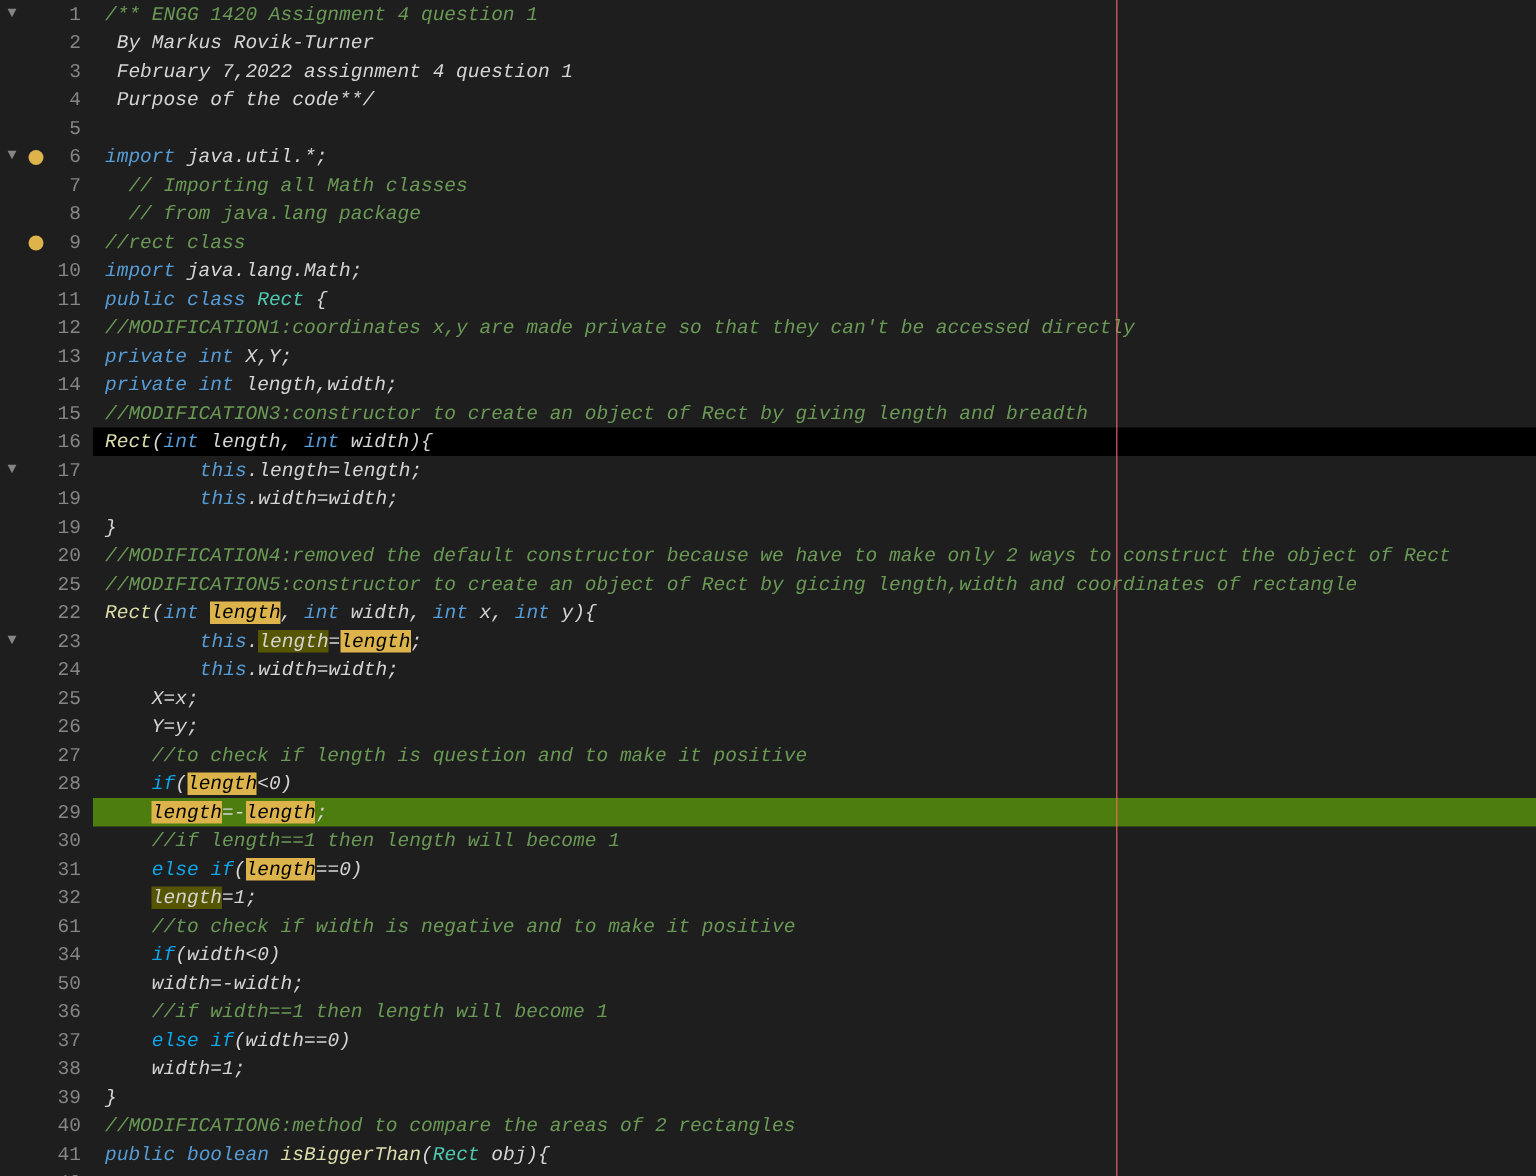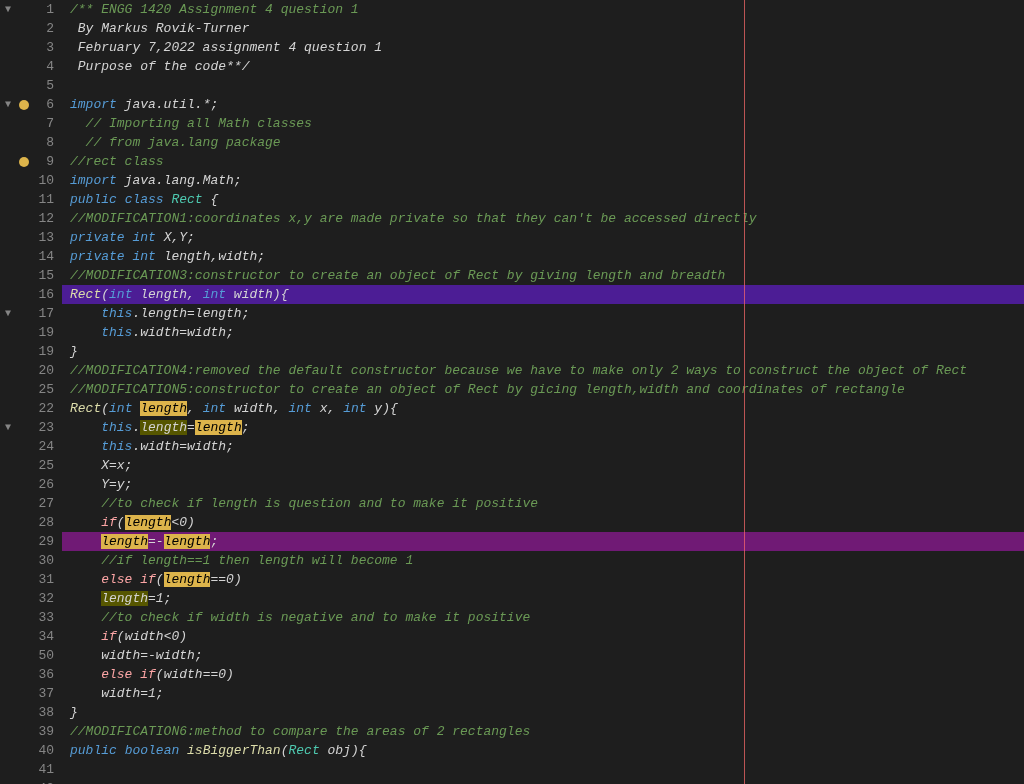--- a/index.html
+++ b/index.html
@@ -106,48 +106,48 @@
 
     .code-line {
       height: 19px;
       line-height: 19px;
       padding-left: 8px;
       white-space: pre;
       position: relative;
     }
 
     .code-line.active-line {
-      background: #4c1d95;
+      background: #000000;
     }
 
     .code-line.highlighted {
-      background: #701a75;
+      background: #4d7c0f;
     }
 
     
     .red-line {
       position: absolute;
       top: 0;
       left: 682px;
       width: 1px;
       background: #ff6b6b;
       height: 100%;
       z-index: 10;
       opacity: 0.7;
     }
 
     
     .kw { color: #569cd6; } 
-    .kw-ctrl { color: #fca5a5; } 
+    .kw-ctrl { color: #0ea5e9; } 
     .type { color: #4ec9b0; } 
     .fn { color: #dcdcaa; } 
     .cm { color: #6a9955; } 
     .hl { background: #ddb44b; color: #000; } 
     .hl2 { background: #565600; } 
-    .this-kw { color: #569cd6; }
+    .this-kw { color: #569cd6; margin-left: 32px; }
   </style>
 </head>
 <body>
 
 <div class="editor">
   <div class="code-area">
     <div class="gutter" id="gutter">
         <div class="line-row">
           <div class="fold-icon" style="color: rgb(133, 133, 133);">▼</div>
           <div class="breakpoint-zone"></div>
@@ -308,21 +308,21 @@
           <div class="line-number">31</div>
         </div>
         <div class="line-row">
           <div class="fold-icon"></div>
           <div class="breakpoint-zone"></div>
           <div class="line-number">32</div>
         </div>
         <div class="line-row">
           <div class="fold-icon"></div>
           <div class="breakpoint-zone"></div>
-          <div class="line-number">33</div>
+          <div class="line-number">61</div>
         </div>
         <div class="line-row">
           <div class="fold-icon"></div>
           <div class="breakpoint-zone"></div>
           <div class="line-number">34</div>
         </div>
         <div class="line-row">
           <div class="fold-icon"></div>
           <div class="breakpoint-zone"></div>
           <div class="line-number">50</div>
@@ -394,20 +394,21 @@
           <div class="code-line">    Y=y;</div>
           <div class="code-line"><span class="cm">    //to check if length is question and to make it positive</span></div>
           <div class="code-line">    <span class="kw-ctrl">if</span>(<span class="hl">length</span>&lt;0)</div>
           <div class="code-line highlighted">    <span class="hl">length</span>=-<span class="hl">length</span>;</div>
           <div class="code-line"><span class="cm">    //if length==1 then length will become 1</span></div>
           <div class="code-line">    <span class="kw-ctrl">else</span> <span class="kw-ctrl">if</span>(<span class="hl">length</span>==0)</div>
           <div class="code-line">    <span class="hl2">length</span>=1;</div>
           <div class="code-line"><span class="cm">    //to check if width is negative and to make it positive</span></div>
           <div class="code-line">    <span class="kw-ctrl">if</span>(width&lt;0)</div>
           <div class="code-line">    width=-width;</div>
+          <div class="code-line"><span class="cm">    //if width==1 then length will become 1</span></div>
           <div class="code-line">    <span class="kw-ctrl">else</span> <span class="kw-ctrl">if</span>(width==0)</div>
           <div class="code-line">    width=1;</div>
           <div class="code-line">}</div>
           <div class="code-line"><span class="cm">//MODIFICATION6:method to compare the areas of 2 rectangles</span></div>
           <div class="code-line"><span class="kw">public</span> <span class="kw">boolean</span> <span class="fn">isBiggerThan</span>(<span class="type">Rect</span> obj){</div>
         </div>
     </div>
   </div>
 </div>
 

